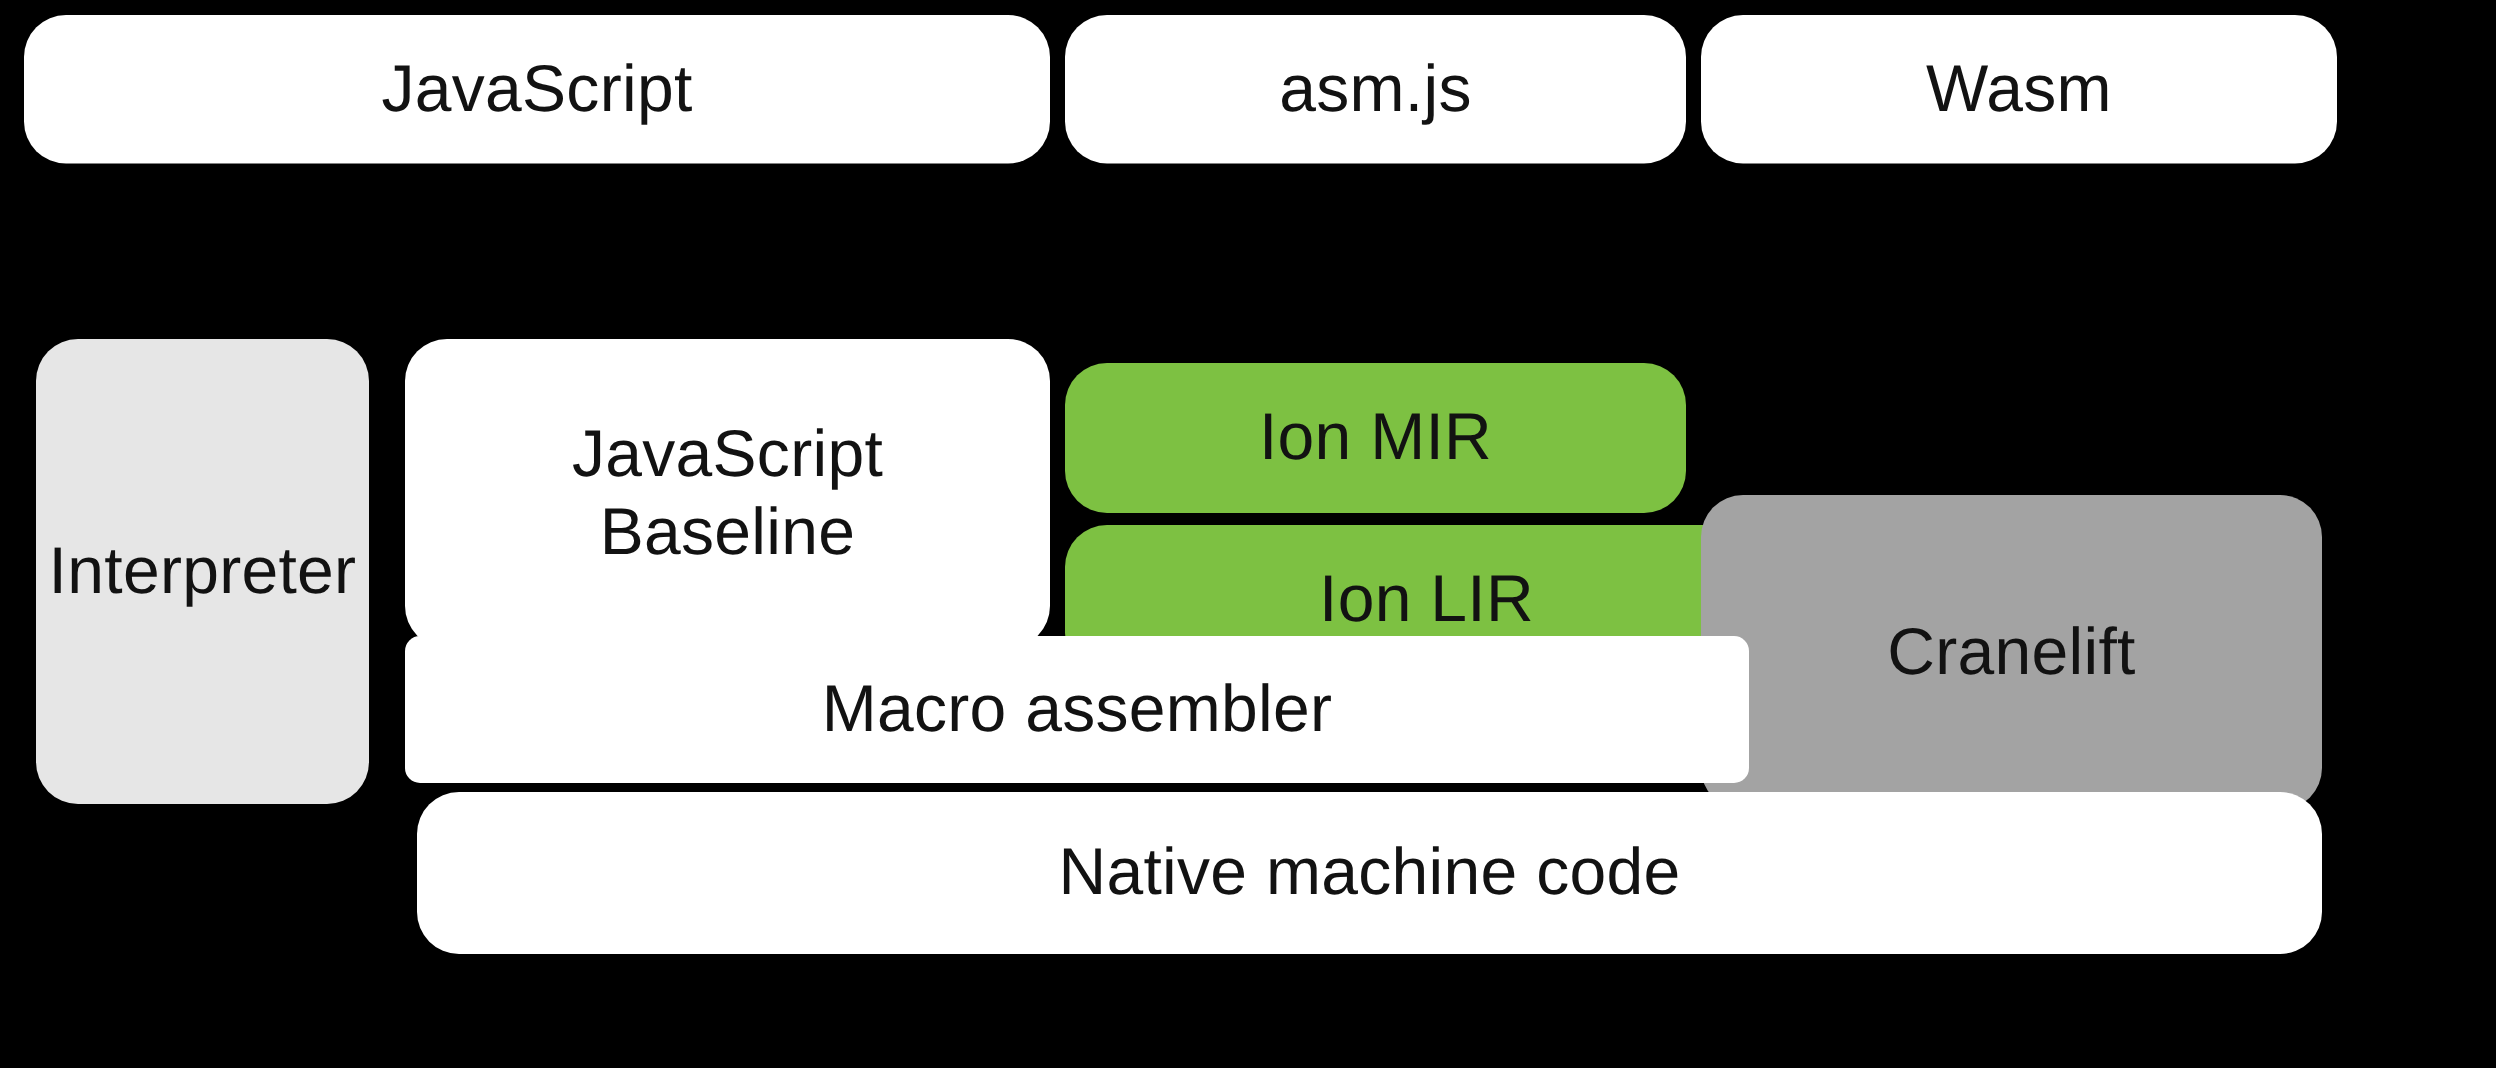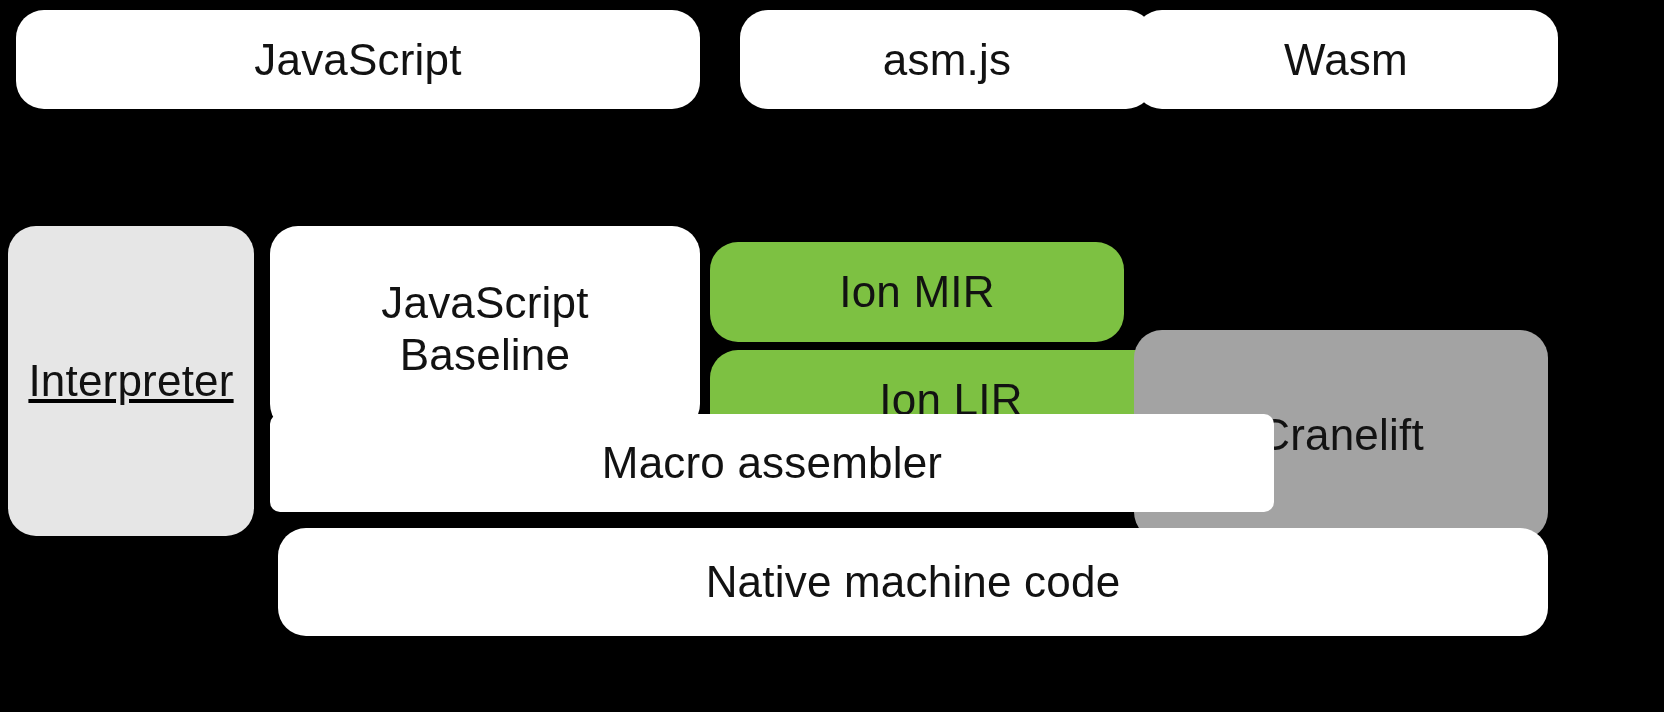--- a/index.html
+++ b/index.html
@@ -31,33 +31,33 @@
     white-space: pre-line;
     letter-spacing: 0.2px;
   }
   .fill-white { background: #ffffff; }
   .fill-gray  { background: #e6e6e6; }
   .fill-green { background: #7dc142; margin-top: 16px; }
   .fill-pink  { background: #a3a3a3; }
 
   
   .n-javascript   { left: 16px;   top: 10px;  width: 684px;  height: 99px; }
-  .n-asmjs        { left: 710px;  top: 10px;  width: 414px;  height: 99px; margin-left: 30px; }
+  .n-asmjs        { left: 710px;  top: 10px;  width: 414px;  height: 99px; }
   .n-wasm         { left: 1134px; top: 10px;  width: 424px;  height: 99px; }
   
   .n-bytecode     { left: 16px;   top: 117px; width: 892px;  height: 100px; }
   .n-baldrmonkey  { left: 920px;  top: 117px; width: 424px;  height: 100px; }
   
-  .n-interpreter  { left: 8px;   top: 226px; width: 246px;  height: 310px; text-decoration: underline; }
+  .n-interpreter  { left: 24px;   top: 226px; width: 222px;  height: 310px; }
   .n-baseline     { left: 270px;  top: 226px; width: 430px;  height: 206px; }
   .n-ionmir       { left: 710px;  top: 226px; width: 414px;  height: 100px; }
   .n-ionlir       { left: 710px;  top: 334px; width: 482px;  height: 100px; }
   .n-cranelift    { left: 1134px; top: 330px; width: 414px;  height: 210px; }
   
-  .n-macroasm     { left: 270px;  top: 414px; width: 1004px;  height: 98px; border-radius: 10px; }
+  .n-macroasm     { left: 270px;  top: 424px; width: 896px;  height: 98px; border-radius: 10px; }
   
   .n-native       { left: 278px;  top: 528px; width: 1270px; height: 108px; }
 </style>
 </head>
 <body>
 
 <div class="diagram">
 
   <div class="node fill-white n-javascript">
     <span class="label">JavaScript</span>

